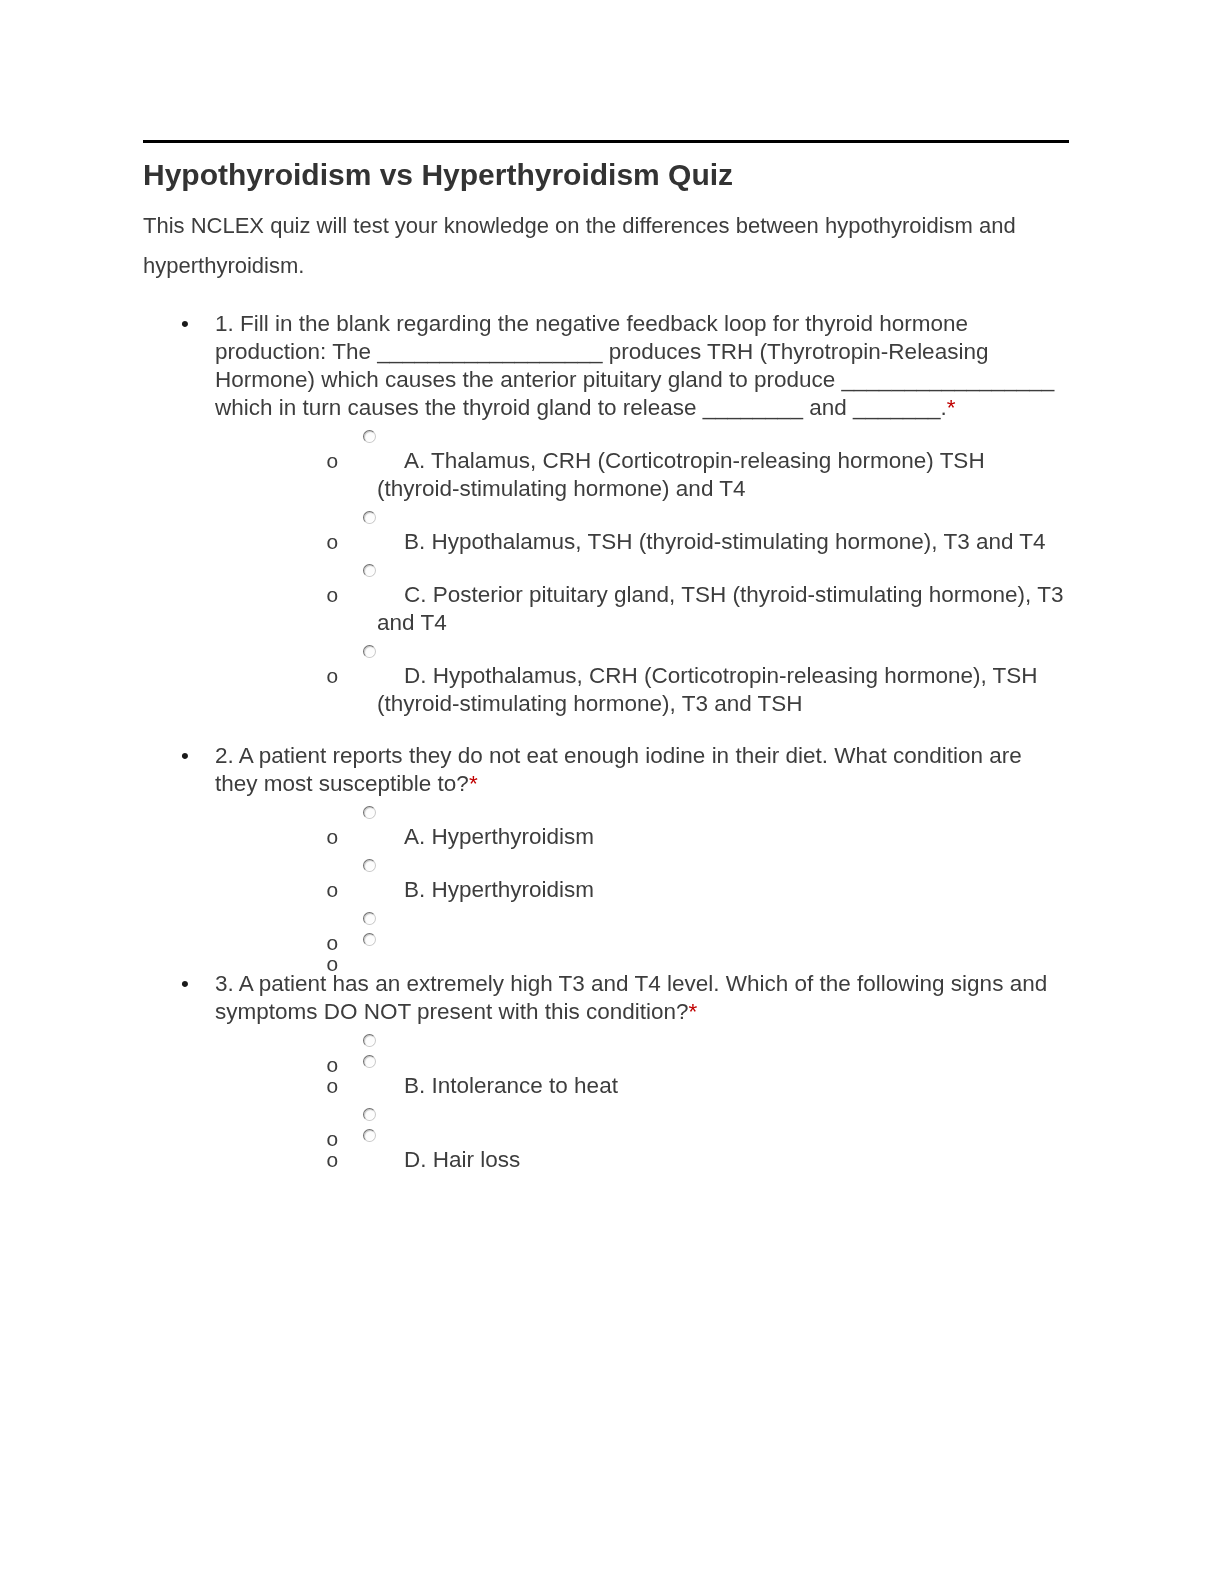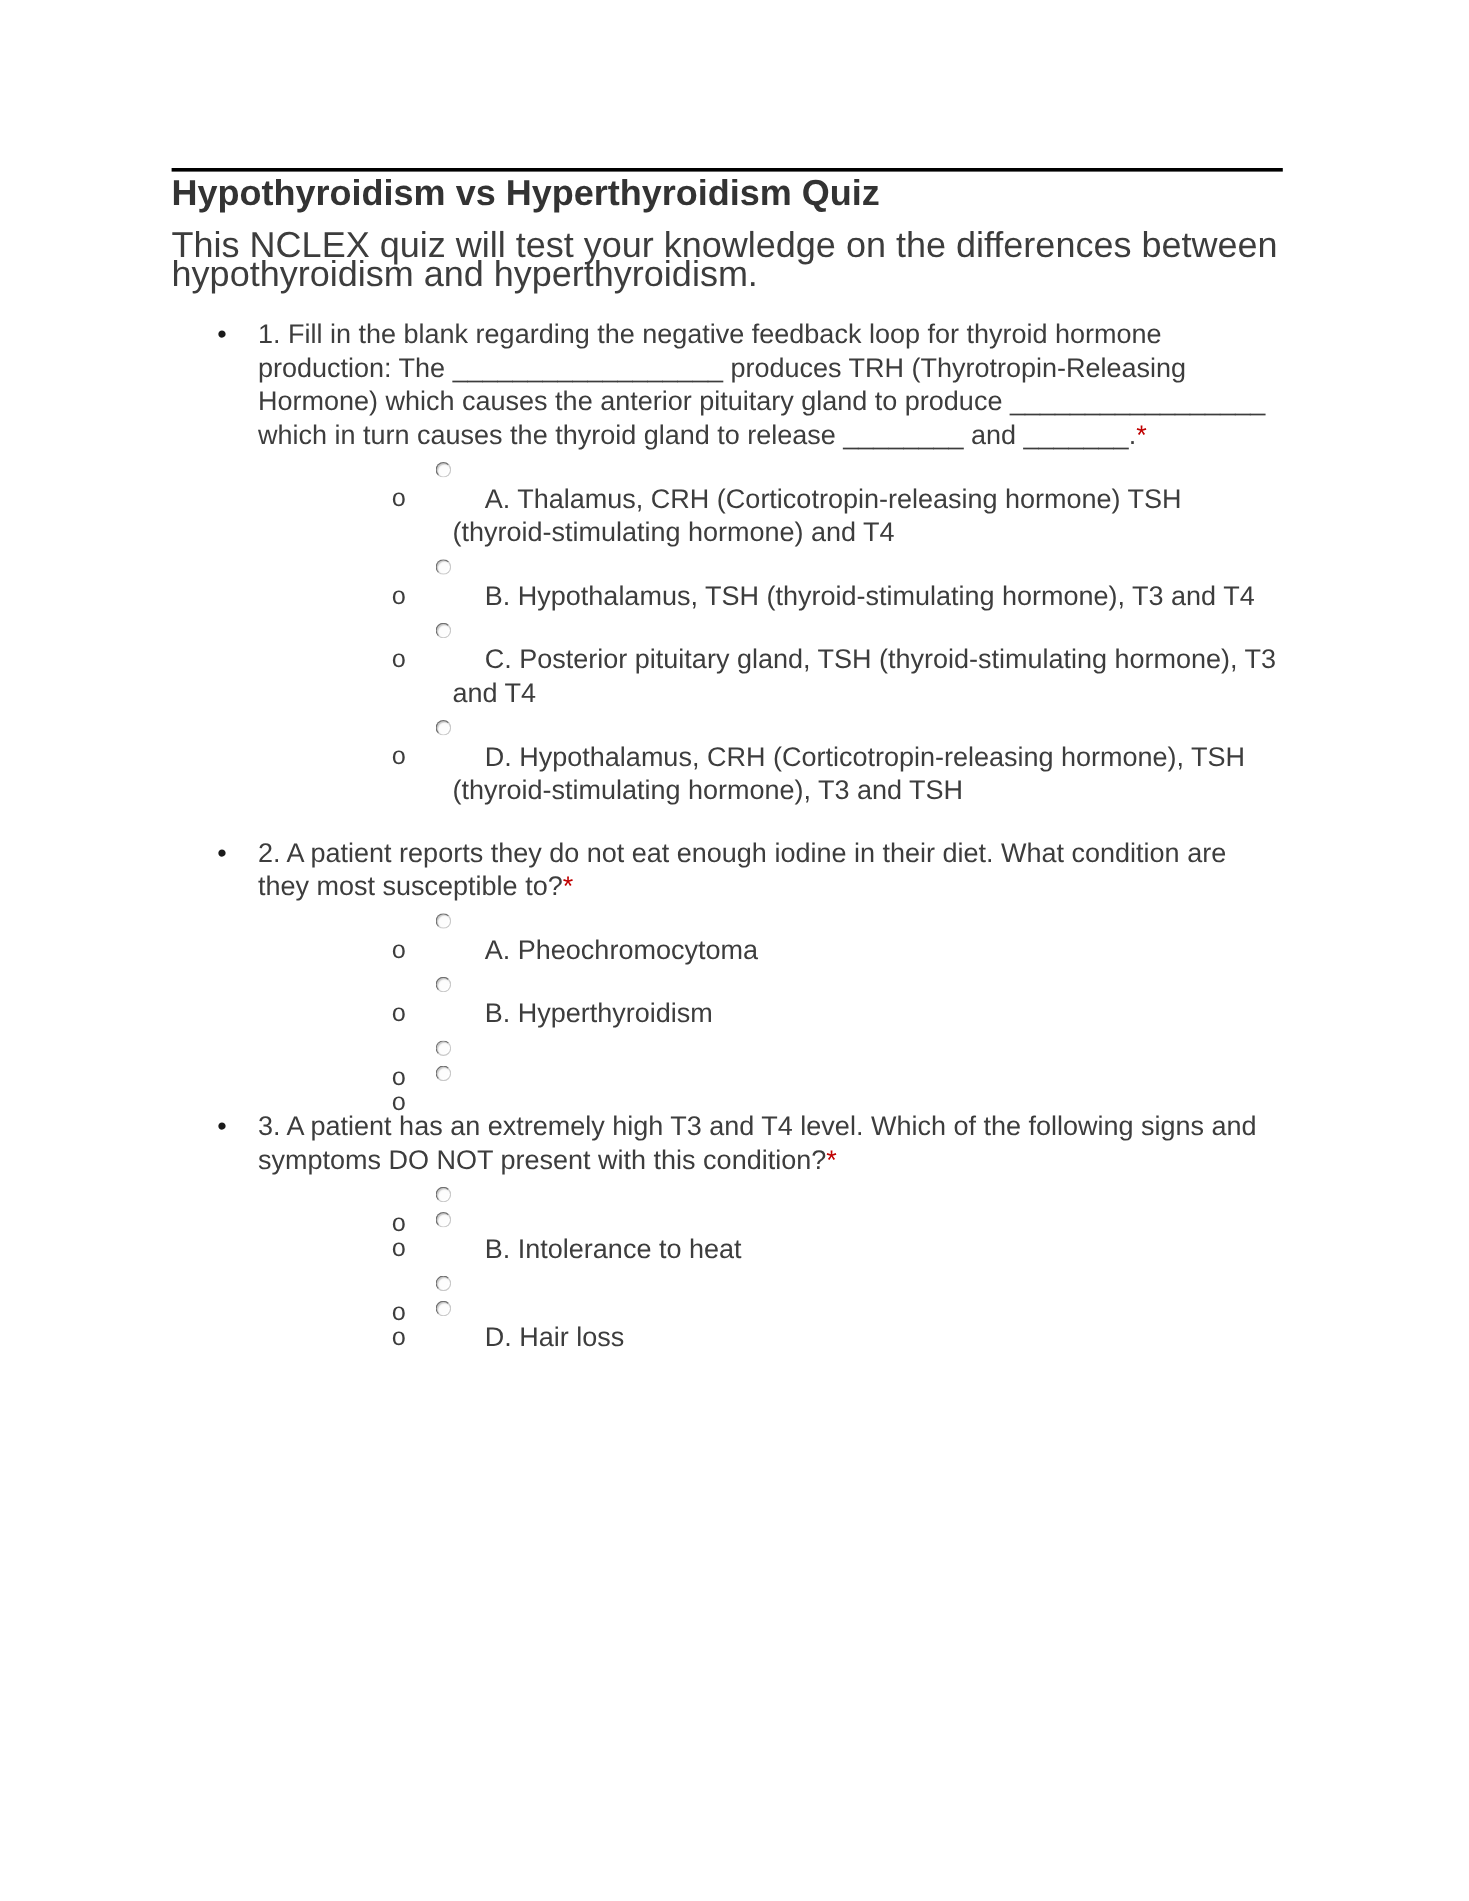--- a/index.html
+++ b/index.html
@@ -13,32 +13,33 @@
     position: relative;
     font-family: "Liberation Sans", sans-serif;
     color: #3d3d3d;
   }
   .doc {
     position: absolute;
     left: 143px;
     top: 140px;
     width: 926px;
     border-top: 3px solid #000000;
+    padding-top: 13px;
   }
   .title {
     margin: 0;
     font-size: 30px;
     line-height: 37px;
     font-weight: bold;
     color: #333333;
   }
   .intro {
     margin: 13px 0 0 0;
-    font-size: 30px;
-    line-height: 24px;
+    font-size: 22px;
+    line-height: 40px;
   }
   ul.questions {
     list-style: none;
     margin: 24px 0 0 0;
     padding: 0;
   }
   li.question {
     position: relative;
     padding-left: 72px;
     font-size: 22.5px;
@@ -134,21 +135,21 @@
       </ul>
     </li>
 
     <li class="question">
       <span class="q-bullet">•</span>
       <span class="q-text">2. A patient reports they do not eat enough iodine in their diet. What condition are they most susceptible to?</span><span class="required">*</span>
       <ul class="options">
         <li class="option">
           <span class="opt-marker">o</span>
           <span class="radio"></span>
-          <span class="opt-text">A. Pheochromocytoma</span>
+          <span class="opt-text">A. Hyperthyroidism</span>
         </li>
         <li class="option">
           <span class="opt-marker">o</span>
           <span class="radio"></span>
           <span class="opt-text">B. Hyperthyroidism</span>
         </li>
         <li class="option">
           <span class="opt-marker">o</span>
           <span class="radio"></span>
         </li>

